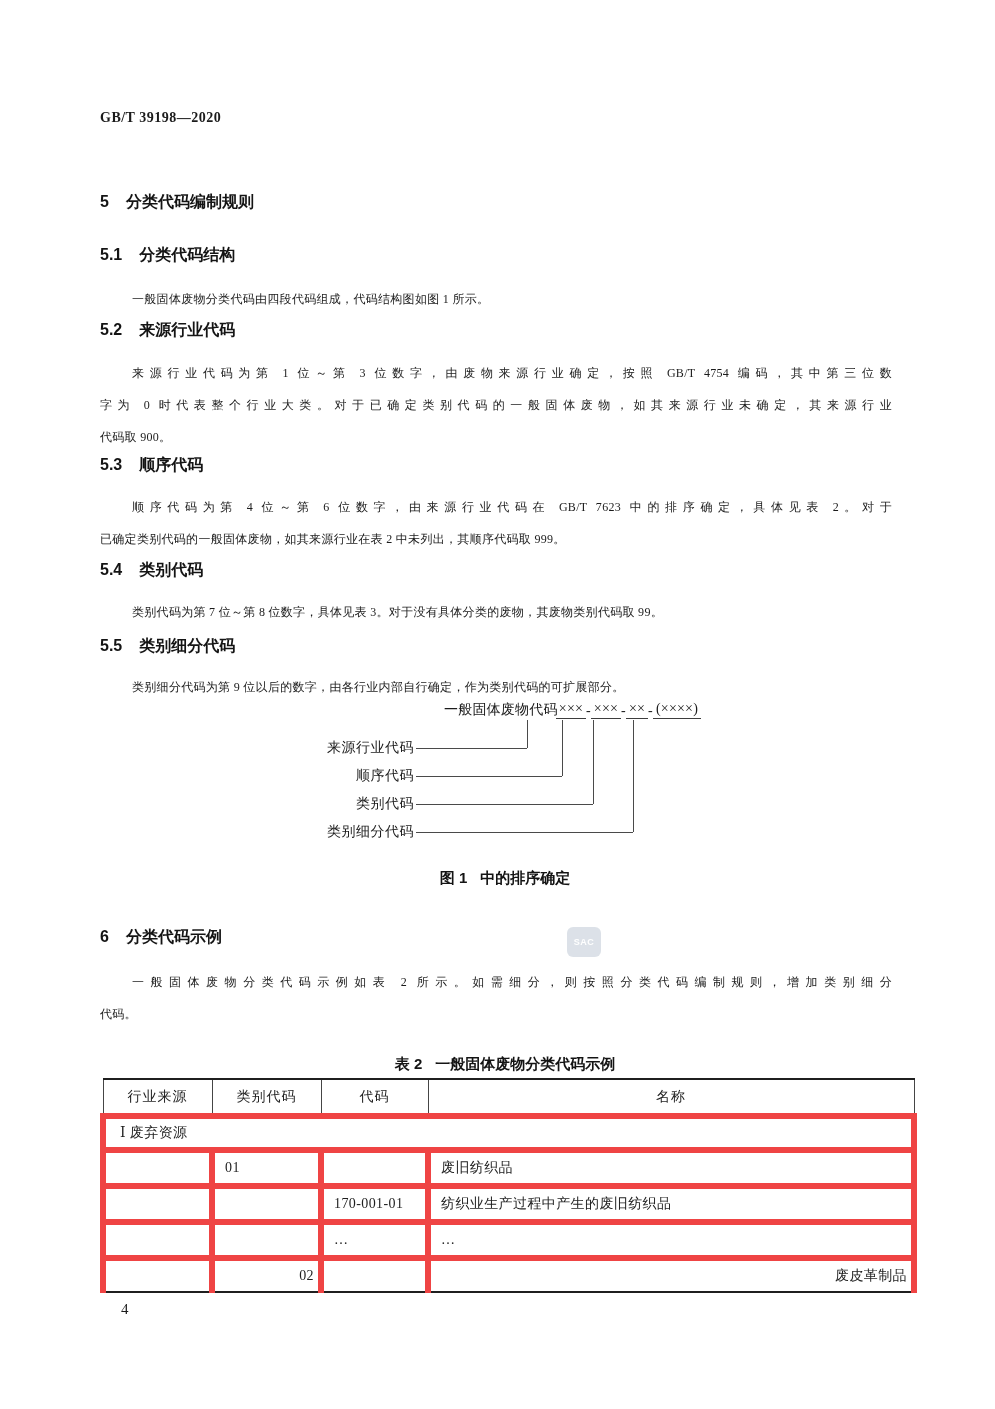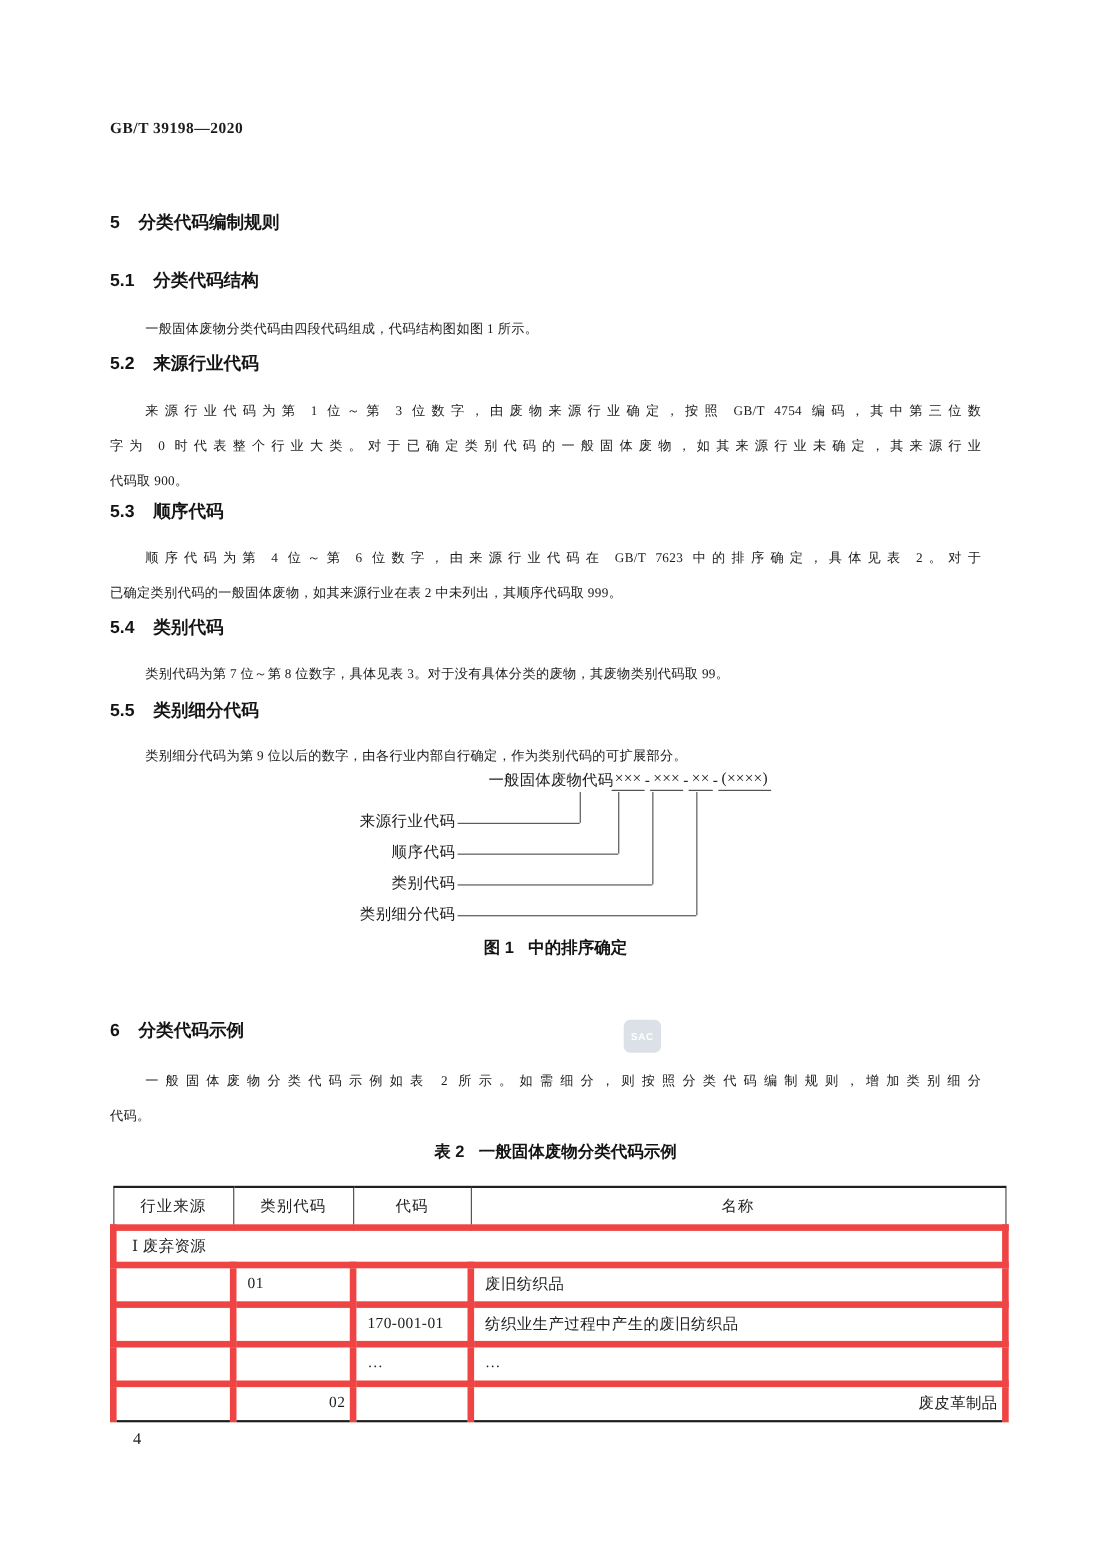--- a/index.html
+++ b/index.html
@@ -58,21 +58,21 @@
   .fig-callout {
     position:absolute; width:200px; left:114px; text-align:right;
     font-size:14px; line-height:16px; letter-spacing:0.5px; white-space:nowrap;
   }
 
   
   .caption {
     left:100px; width:810px; text-align:center;
     font-family:"Liberation Sans","DejaVu Sans",sans-serif;
     font-weight:bold; font-size:15px; color:#141414;
-    display:flex; justify-content:center; gap:13px;
+    display:flex; justify-content:center; gap:13px;margin-top:17px;
   }
 
   
   #table2 {
     position:absolute; left:100px; top:1078px; width:811px;
     border-collapse:collapse; table-layout:fixed;
     font-size:14px; color:#1e1e1e;padding-left:12px;
   }
   #table2 th {
     font-weight:normal; text-align:center; height:31px;

